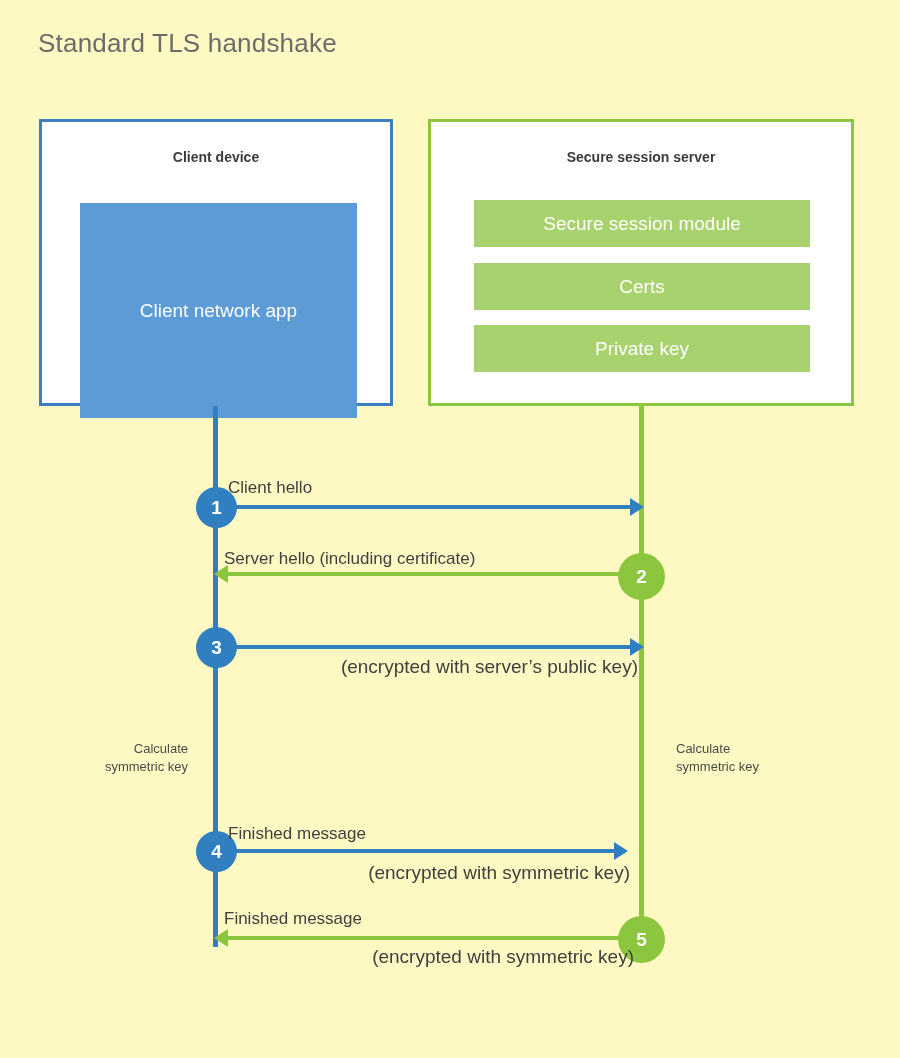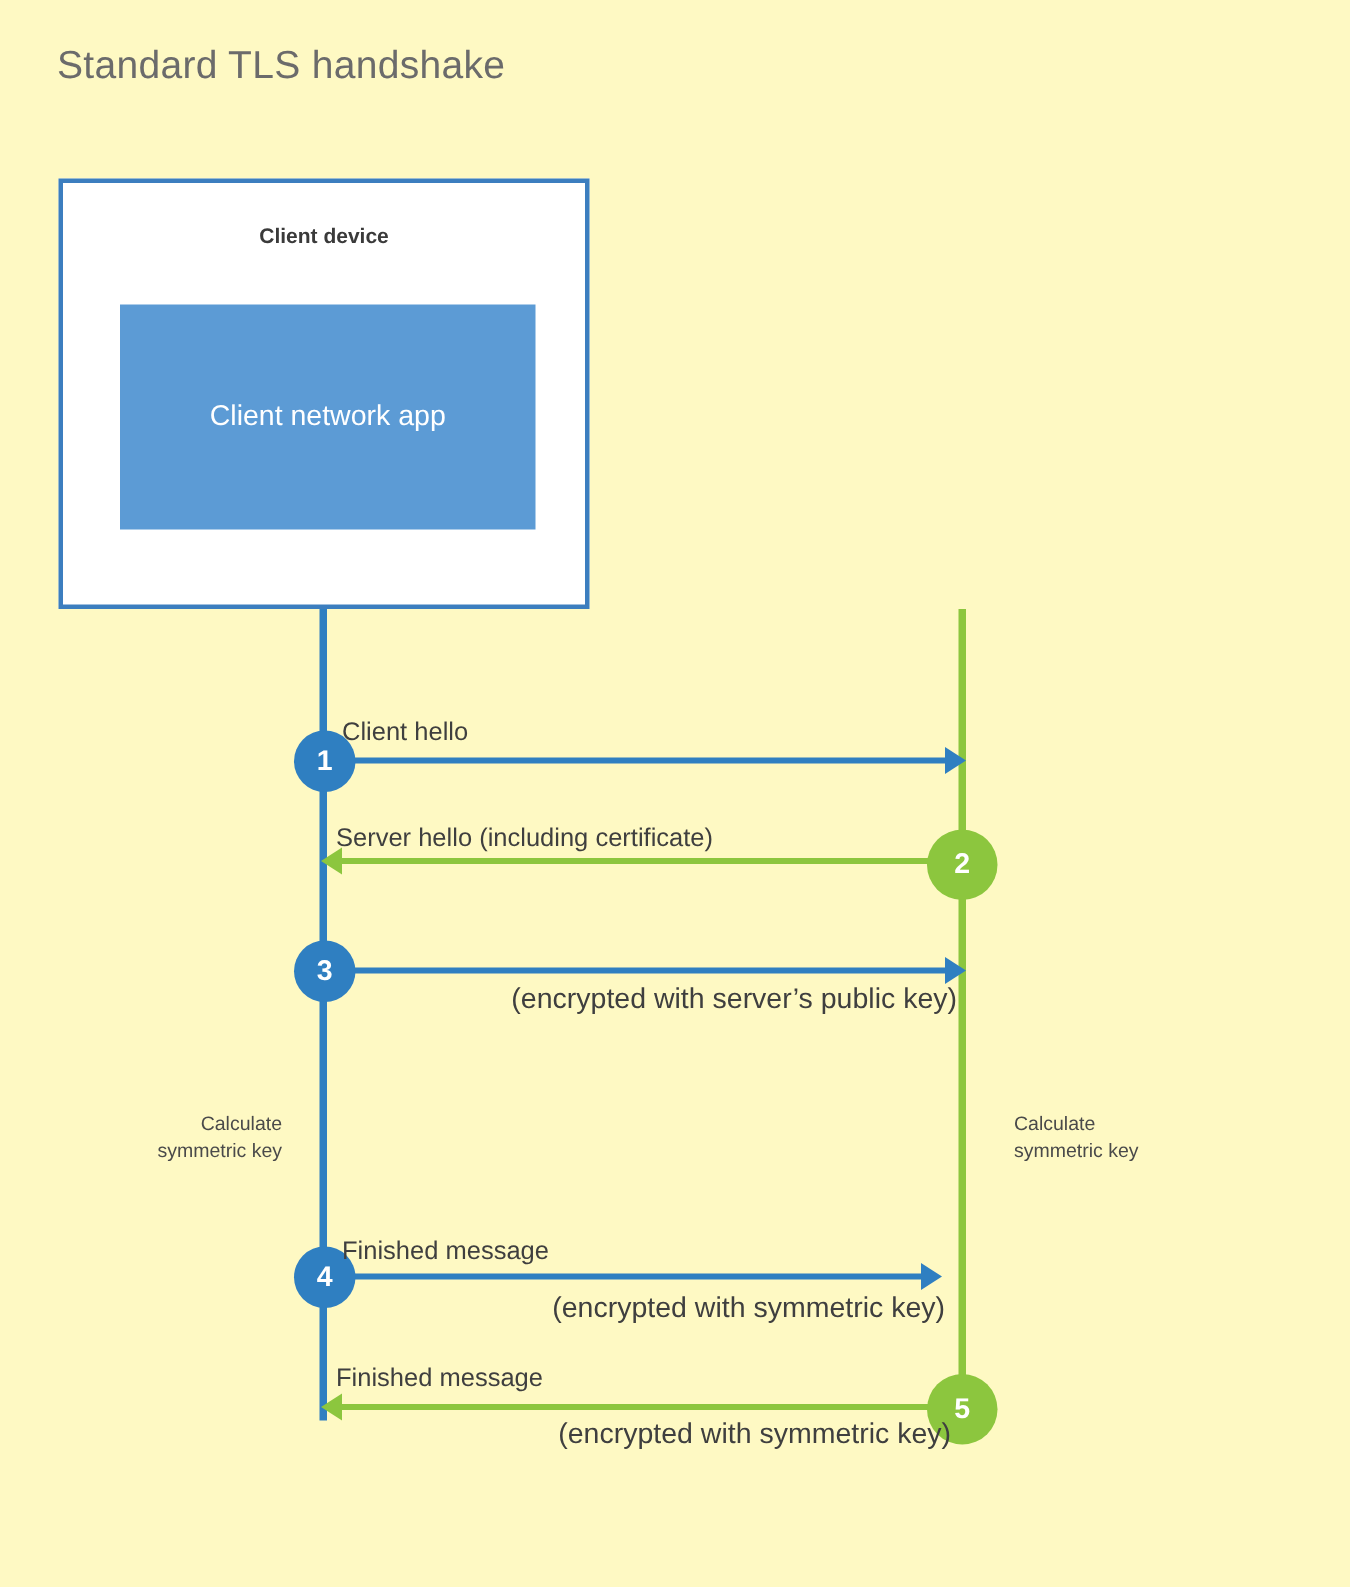--- a/index.html
+++ b/index.html
@@ -61,21 +61,21 @@
     font-weight: bold;
     color: #3a3a3a;
   }
 
   
   #client-app-block {
     position: absolute;
     left: 38px;
     top: 81px;
     width: 277px;
-    height: 150px;
+    height: 215px;
     background: #5c9bd5;
     color: #ffffff;
     font-size: 19px;
     font-weight: 300;
     display: flex;
     align-items: center;
     justify-content: center;
     text-align: center;
     line-height: 1.35;
     padding: 0 14px;
@@ -182,20 +182,26 @@
 
 <div id="canvas">
 
   <div id="page-title">Standard TLS handshake</div>
 
   <div id="client-box" class="party-box">
     <div class="party-title">Client device</div>
     <div id="client-app-block">Client network app</div>
   </div>
 
+  <div id="server-box" class="party-box">
+    <div class="party-title">Secure session server</div>
+    <div id="server-bar-0" class="server-bar">Secure session module</div>
+    <div id="server-bar-1" class="server-bar">Certs</div>
+    <div id="server-bar-2" class="server-bar">Private key</div>
+  </div>
 
   <div id="client-lifeline" class="lifeline"></div>
   <div id="server-lifeline" class="lifeline"></div>
 
   <div class="arrow-line arrow-blue" style="left:216px; top:505px; width:422px;"></div>
   <div class="arrow-head right" style="left:630px; top:498px;"></div>
   <div class="step-circle blue" style="left:196px; top:487px; width:41px; height:41px;">1</div>
   <div class="msg-label" style="left:228px; top:478px; width:410px;">Client hello</div>
 
   <div class="arrow-line arrow-green" style="left:228px; top:572px; width:410px;"></div>

